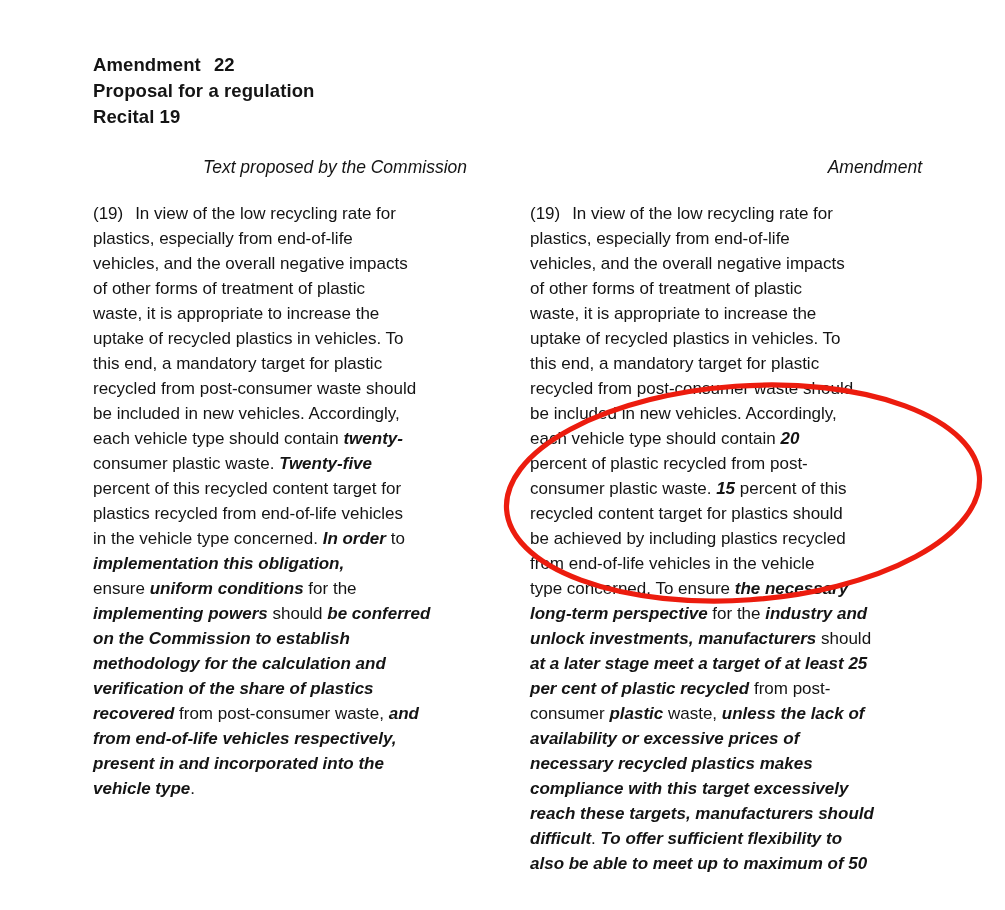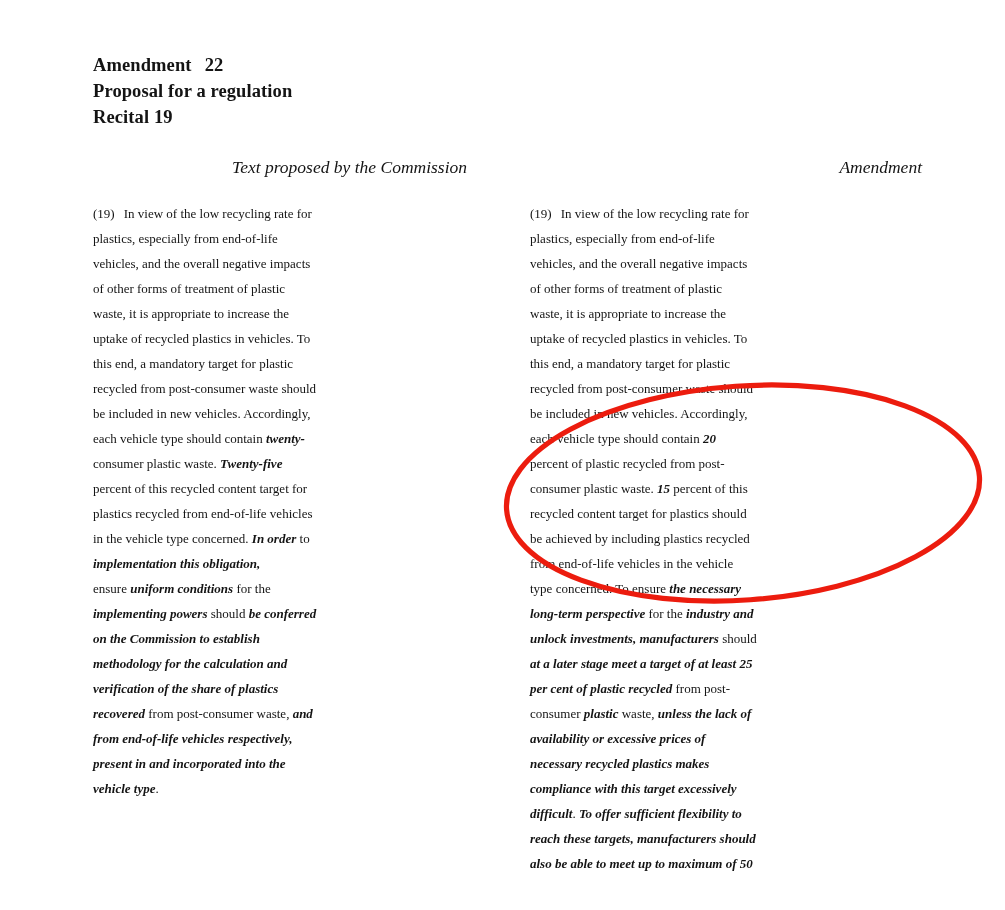--- a/index.html
+++ b/index.html
@@ -1,20 +1,20 @@
 <!DOCTYPE html>
 <html><head>
 <meta charset="utf-8">
 <style>
   html, body { margin:0; padding:0; background:#ffffff; }
   .page {
     position:relative;
     width:1005px; height:910px;
     background:#ffffff;
-    font-family:Liberation Serif, serif;
+    font-family:Liberation Sans, sans-serif;
     color:#141414;
     overflow:hidden;
   }
   .title-block {
     position:absolute; left:93px; top:52px;
     font-weight:bold;
     font-size:18.5px;
     line-height:26px;
     letter-spacing:0.1px;
     white-space:nowrap;
@@ -28,21 +28,21 @@
   .col-header {
     text-align:right;
     font-style:italic;
     font-size:17.5px;
     line-height:25px;
     margin-bottom:21px;
     white-space:nowrap;
   }
   .col-body { }
   .tline {
-    font-size:13px;
+    font-size:17px;
     line-height:25px;
     height:25px;
     white-space:nowrap;
   }
   .bi { font-weight:bold; font-style:italic; }
   .annotation-svg {
     position:absolute; left:495px; top:372px;
     pointer-events:none;
   }
 </style>
@@ -107,22 +107,22 @@
           <div class="tline"><span>from end-of-life vehicles in the vehicle</span></div>
           <div class="tline"><span>type concerned. To ensure </span><span class="bi">the necessary</span></div>
           <div class="tline"><span class="bi">long-term perspective</span><span> for the </span><span class="bi">industry and</span></div>
           <div class="tline"><span class="bi">unlock investments, manufacturers</span><span> should</span></div>
           <div class="tline"><span class="bi">at a later stage meet a target of at least 25</span></div>
           <div class="tline"><span class="bi">per cent of plastic recycled</span><span> from post-</span></div>
           <div class="tline"><span>consumer </span><span class="bi">plastic</span><span> waste, </span><span class="bi">unless the lack of</span></div>
           <div class="tline"><span class="bi">availability or excessive prices of</span></div>
           <div class="tline"><span class="bi">necessary recycled plastics makes</span></div>
           <div class="tline"><span class="bi">compliance with this target excessively</span></div>
+          <div class="tline"><span class="bi">reach these targets, manufacturers should</span></div>
           <div class="tline"><span class="bi">difficult</span><span>. </span><span class="bi">To offer sufficient flexibility to</span></div>
-          <div class="tline"><span class="bi">reach these targets, manufacturers should</span></div>
           <div class="tline"><span class="bi">also be able to meet up to maximum of 50</span></div>
         </div>
     </div>
   </div>
 
   <svg class="annotation-svg" width="500" height="250" viewBox="0 0 500 250">
     <ellipse cx="248" cy="121" rx="237" ry="107" transform="rotate(-4 248 121)" fill="none" stroke-width="5.2" stroke-linecap="round" stroke="#ec1c0e"></ellipse>
   </svg>
 
 </div>

